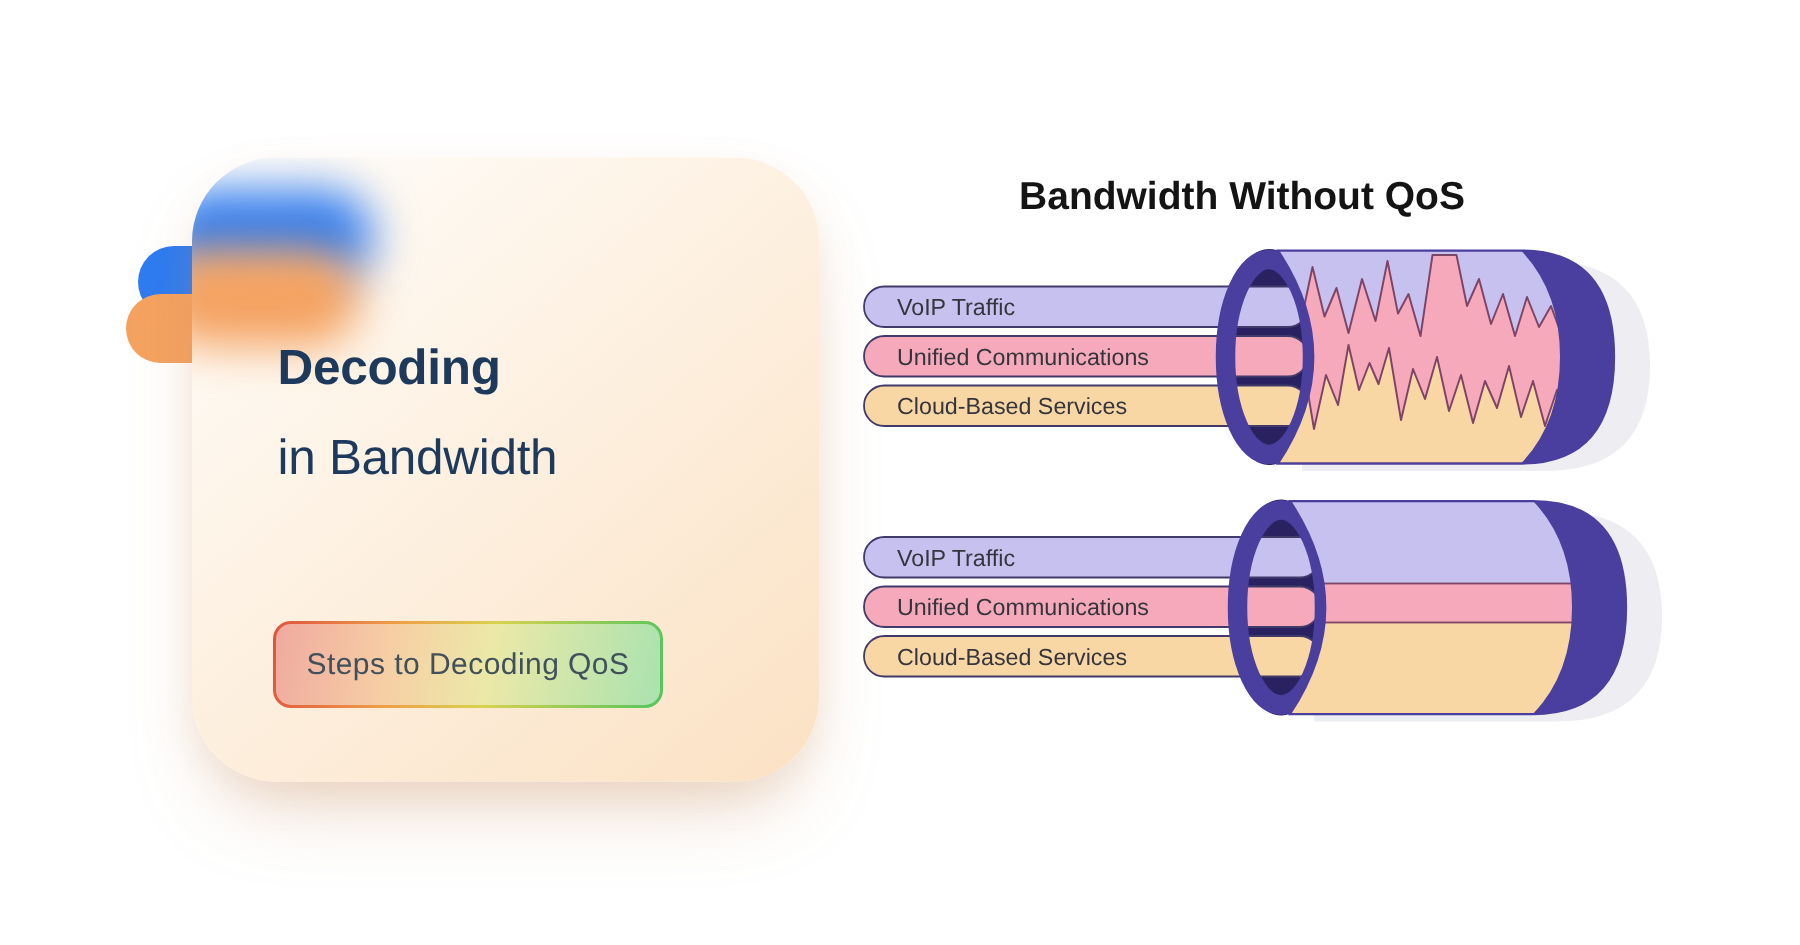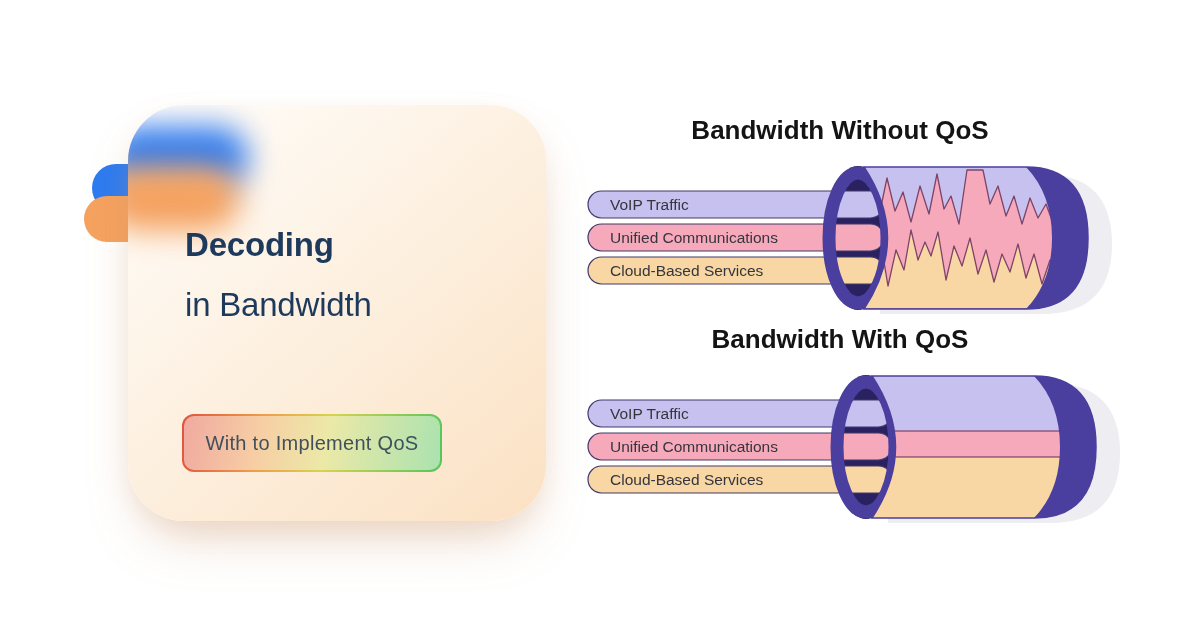--- a/index.html
+++ b/index.html
@@ -27,21 +27,21 @@
   }
   .hero-title span{display:block;}
   .hero-title .t1{font-weight:700;}
   .steps-btn{
     position:absolute;left:54px;top:309px;width:260px;height:58px;
     border-radius:12px;border:2px solid transparent;cursor:pointer;
     font-family:inherit;font-size:20px;letter-spacing:.3px;
     display:flex;align-items:center;justify-content:center;
   }
   
-  .diagram{position:absolute;left:580px;width:560px;}
+  .diagram{position:absolute;left:568px;width:560px;}
   #diagram-0{top:112px;}
   #diagram-1{top:321px;}
   .diagram-title{
     margin:0 0 6px 0;width:520px;text-align:center;
     font-size:26px;line-height:36px;font-weight:700;
   }
   .diagram-svg{width:560px;height:175px;display:block;}
 </style>
 </head>
 <body>
@@ -51,21 +51,21 @@
   <div class="blob blob-blue" style="background: rgb(45, 123, 241);"></div>
   <div class="blob blob-orange" style="background: rgb(245, 162, 96);"></div>
 
   <div class="hero-card">
     <div class="blob-blur blur-blue" style="background: rgb(45, 123, 241);"></div>
     <div class="blob-blur blur-orange" style="background: rgb(245, 162, 96);"></div>
     <h1 class="hero-title" style="color: rgb(29, 58, 92);">
       <span class="t1">Decoding</span>
       <span class="t3">in Bandwidth</span>
     </h1>
-    <button class="steps-btn" style="color: rgb(64, 80, 92); background: linear-gradient(rgba(255, 255, 255, 0.5), rgba(255, 255, 255, 0.5)) padding-box padding-box, linear-gradient(100deg, rgb(224, 82, 63) 0%, rgb(238, 157, 73) 30%, rgb(216, 210, 79) 55%, rgb(83, 197, 94) 100%) border-box border-box;">With to Implement QoS</button>
+    <button class="steps-btn" style="color: rgb(64, 80, 92); background: linear-gradient(rgba(255, 255, 255, 0.5), rgba(255, 255, 255, 0.5)) padding-box padding-box, linear-gradient(100deg, rgb(224, 82, 63) 0%, rgb(238, 157, 73) 30%, rgb(216, 210, 79) 55%, rgb(83, 197, 94) 100%) border-box border-box;">Steps to Decoding QoS</button>
   </div>
 
   <section class="diagram" id="diagram-0">
     <h2 class="diagram-title" style="color: rgb(20, 20, 20);">Bandwidth Without QoS</h2>
     <svg class="diagram-svg" id="svg-0" xmlns="http://www.w3.org/2000/svg" viewBox="0 0 560 175">
         <path d="M300,20 H462 Q532,20 532,90 Q532,160 462,160 H300 Z" fill="#ededf2"></path>
         <ellipse cx="278" cy="84" rx="33" ry="72" fill="#2a2260"></ellipse>
         <g>
           <rect x="8" y="37" width="296" height="27" rx="13.5" fill="#c7c1f0" stroke="#413a6b" stroke-width="1.2"></rect>
           <text x="30" y="56" font-size="15.5" fill="#35353d" font-family="&quot;Liberation Sans&quot;, sans-serif">VoIP Traffic</text>
@@ -88,21 +88,20 @@
           <rect x="280" y="13" width="232" height="142" fill="#c7c1f0"></rect>
           <polygon points="284,50 291,32 299,62 307,24 315,57 323,38 331,68 340,32 349,60 357,20 364,55 371,42 379,70 387,16 403,16 410,50 418,32 426,62 434,42 442,70 450,44 458,64 466,50 474,72 482,54 490,66 498,52 508,62 508,155 284,155" fill="#f6a9ba" stroke="#7d4468" stroke-width="1.3" stroke-linejoin="round"></polygon>
           <polygon points="284,96 292,122 300,84 308,132 316,96 324,116 331,76 338,106 345,88 351,102 358,78 366,126 374,92 382,112 390,84 398,120 406,96 414,128 422,100 430,118 438,90 446,124 454,100 462,130 470,106 478,124 486,96 494,116 501,98 508,108 508,155 284,155" fill="#f8d7a4" stroke="#7d4468" stroke-width="1.3" stroke-linejoin="round"></polygon>
         </g>
         <path d="M284,13 H446 Q508,13 508,84 Q508,155 446,155 H284 Q331,84 284,13 Z" fill="none" stroke="#4a3f9e" stroke-width="1.5"></path>
         <path d="M446,13 Q508,13 508,84 Q508,155 446,155 Q472,128 472,84 Q472,40 446,13 Z" fill="#4a3f9e"></path>
       </svg>
   </section>
 
   <section class="diagram" id="diagram-1">
-    <h2 class="diagram-title" style="color: rgb(20, 20, 20);">Bandwidth With QoS</h2>
     <svg class="diagram-svg" id="svg-1" xmlns="http://www.w3.org/2000/svg" viewBox="0 0 560 175">
         <path d="M308,20 H470 Q540,20 540,90 Q540,160 470,160 H308 Z" fill="#ededf2"></path>
         <ellipse cx="286" cy="84" rx="33" ry="72" fill="#2a2260"></ellipse>
         <g>
           <rect x="8" y="37" width="304" height="27" rx="13.5" fill="#c7c1f0" stroke="#413a6b" stroke-width="1.2"></rect>
           <text x="30" y="56" font-size="15.5" fill="#35353d" font-family="&quot;Liberation Sans&quot;, sans-serif">VoIP Traffic</text>
         </g>
         <g>
           <rect x="8" y="70" width="304" height="27" rx="13.5" fill="#f6a9ba" stroke="#413a6b" stroke-width="1.2"></rect>
           <text x="30" y="89" font-size="15.5" fill="#35353d" font-family="&quot;Liberation Sans&quot;, sans-serif">Unified Communications</text>

